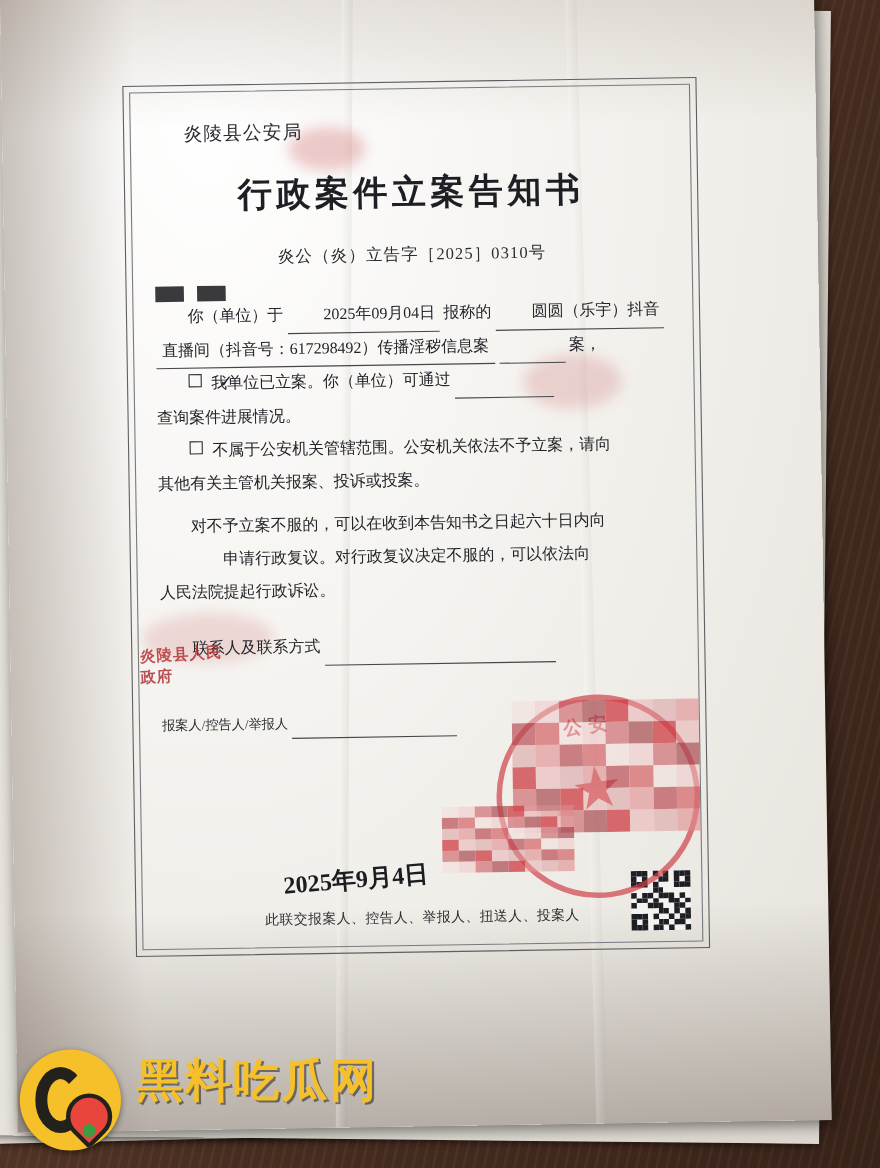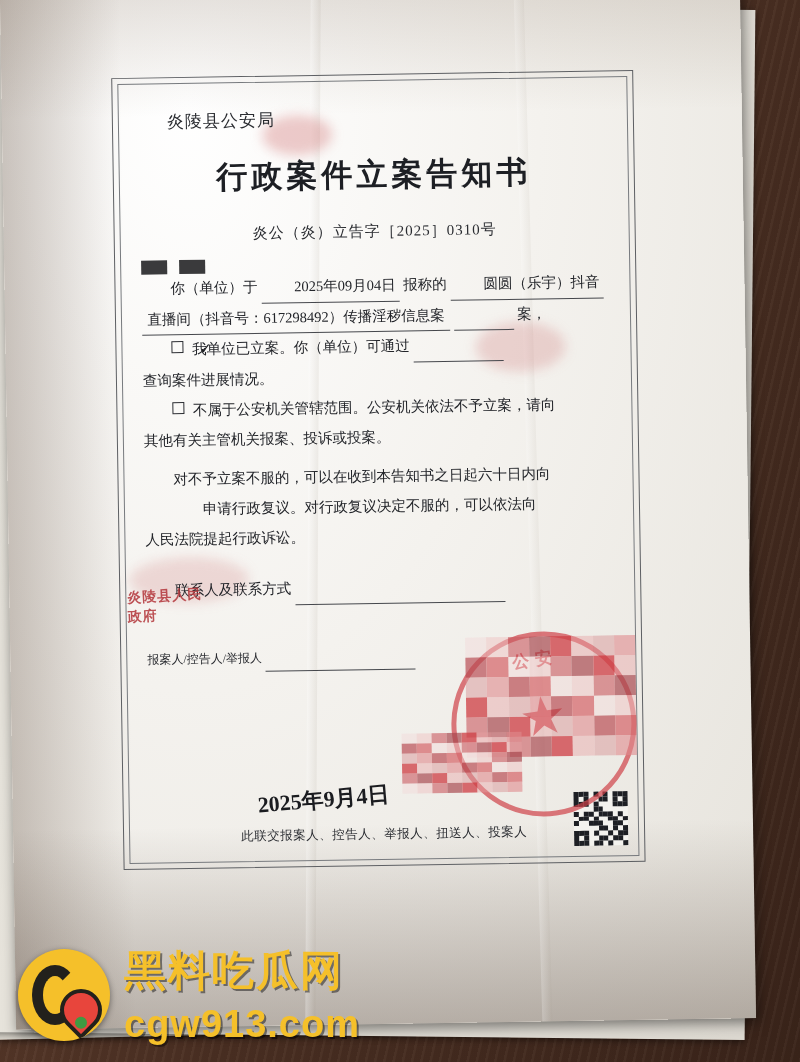--- a/index.html
+++ b/index.html
@@ -279,21 +279,21 @@
       0 3px 6px rgba(0,0,0,.6);
     font-family: "Liberation Sans", sans-serif;
   }
 
   
   #brand {
     position: absolute;
     left: 18px;
     bottom: 16px;
     display: flex;
-    align-items: center;
+    align-items: flex-start;
     gap: 14px;
   }
   #brand-logo {
     position: relative;
     width: 92px; height: 92px;
     border-radius: 50%;
     background: #f5c02a;
     box-shadow: 0 2px 6px rgba(0,0,0,.45);
     overflow: hidden;
   }
@@ -658,16 +658,15 @@
   </div>
 
 
   <div id="brand">
     <div id="brand-logo">
       <div class="logo-c"></div>
       <div class="logo-melon"></div>
     </div>
     <div class="brand-text">
       <div id="brand-name">黑料吃瓜网</div>
-      <div id="brand-url">cgw913.com</div>
     </div>
   </div>
 </div>
 
 </body></html>

